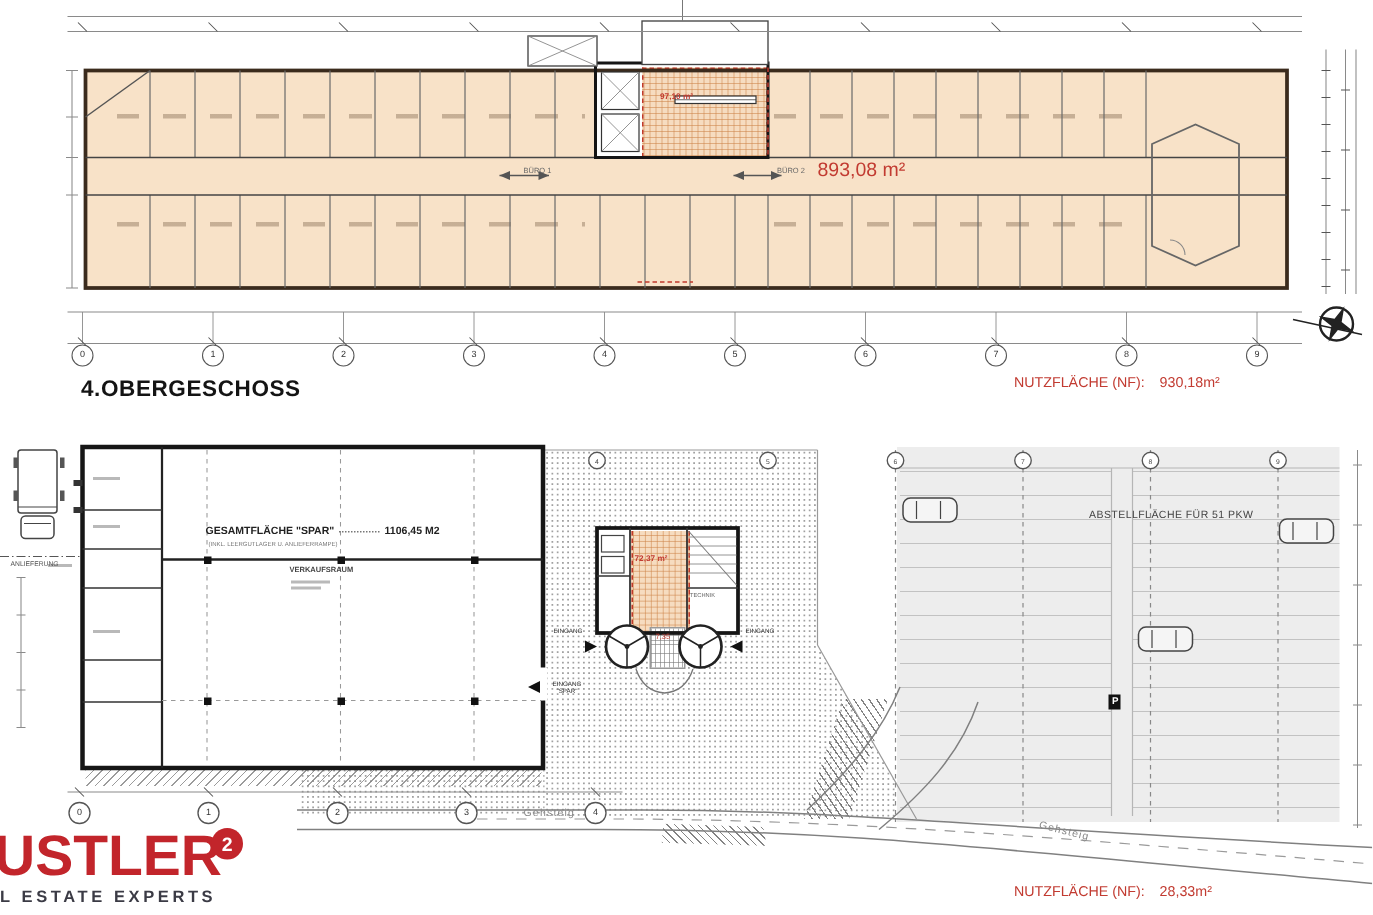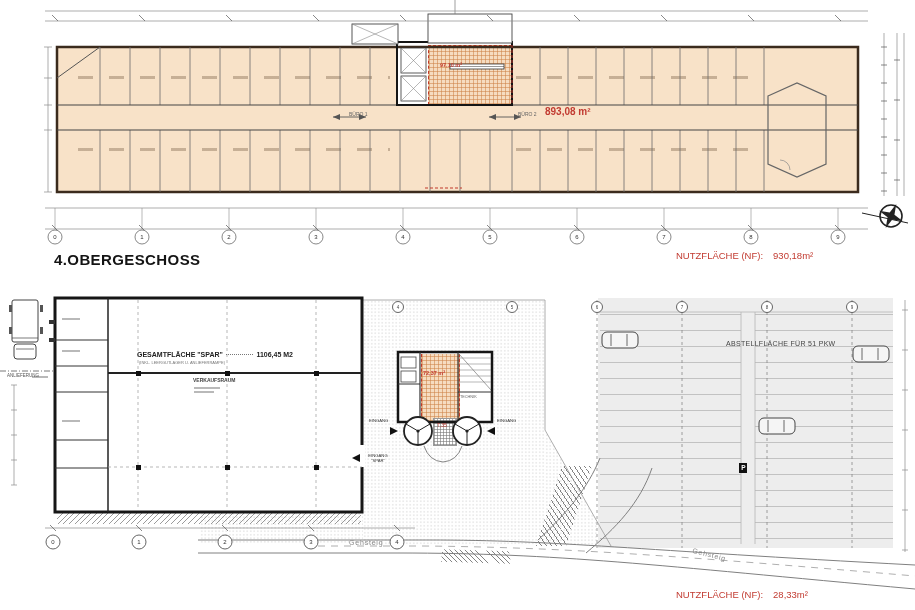--- a/index.html
+++ b/index.html
@@ -208,21 +208,21 @@
     </g>
   </svg>
 
   <div class="lb" style="left:54px;top:251px;font-size:15px;font-weight:bold;letter-spacing:.4px;color:#141414">4.OBERGESCHOSS</div>
   <div class="lb row" style="left:676px;top:251px;font-size:9.5px;gap:10px">
     <span class="red">NUTZFLÄCHE (NF):</span>
     <span class="red">930,18m²</span>
   </div>
   <div class="lb" style="left:349px;top:112px;font-size:5px;color:#666">BÜRO 1</div>
   <div class="lb" style="left:518px;top:112px;font-size:5px;color:#666">BÜRO 2</div>
-  <div class="lb red" style="left:545px;top:106px;font-size:10px;font-weight:700">893,08 m²</div>
+  <div class="lb red" style="left:545px;top:106px;font-size:13px;font-weight:400">893,08 m²</div>
   <div class="lb red" style="left:440px;top:62px;font-size:5.5px;font-weight:600">97,10 m²</div>
   <span class="gn" style="left:49px;top:234px">0</span>
   <span class="gn" style="left:136px;top:234px">1</span>
   <span class="gn" style="left:223px;top:234px">2</span>
   <span class="gn" style="left:310px;top:234px">3</span>
   <span class="gn" style="left:397px;top:234px">4</span>
   <span class="gn" style="left:484px;top:234px">5</span>
   <span class="gn" style="left:571px;top:234px">6</span>
   <span class="gn" style="left:658px;top:234px">7</span>
   <span class="gn" style="left:745px;top:234px">8</span>
@@ -255,14 +255,20 @@
   <span class="gn" style="left:219px;top:539px">2</span>
   <span class="gn" style="left:305px;top:539px">3</span>
   <span class="gn" style="left:391px;top:539px">4</span>
   <span class="gns" style="left:393px;top:305px">4</span>
   <span class="gns" style="left:507px;top:305px">5</span>
   <span class="gns" style="left:592px;top:305px">6</span>
   <span class="gns" style="left:677px;top:305px">7</span>
   <span class="gns" style="left:762px;top:305px">8</span>
   <span class="gns" style="left:847px;top:305px">9</span>
 
+  <div class="abs" style="left:0;top:548px;width:200px;height:62px">
+    <span class="abs" style="left:-4px;top:2px;font-size:38px;font-weight:800;color:#c2252b;letter-spacing:0">USTLER</span>
+    <span class="abs" style="left:141px;top:4px;width:21px;height:21px;border-radius:50%;background:#c2252b;color:#fff;
+          font-size:13px;font-weight:800;text-align:center;line-height:21px">2</span>
+    <span class="abs" style="left:0;top:44px;font-size:11px;font-weight:700;letter-spacing:2.4px;color:#3b3b45">L ESTATE EXPERTS</span>
+  </div>
 
 </div>
 
 </body></html>

